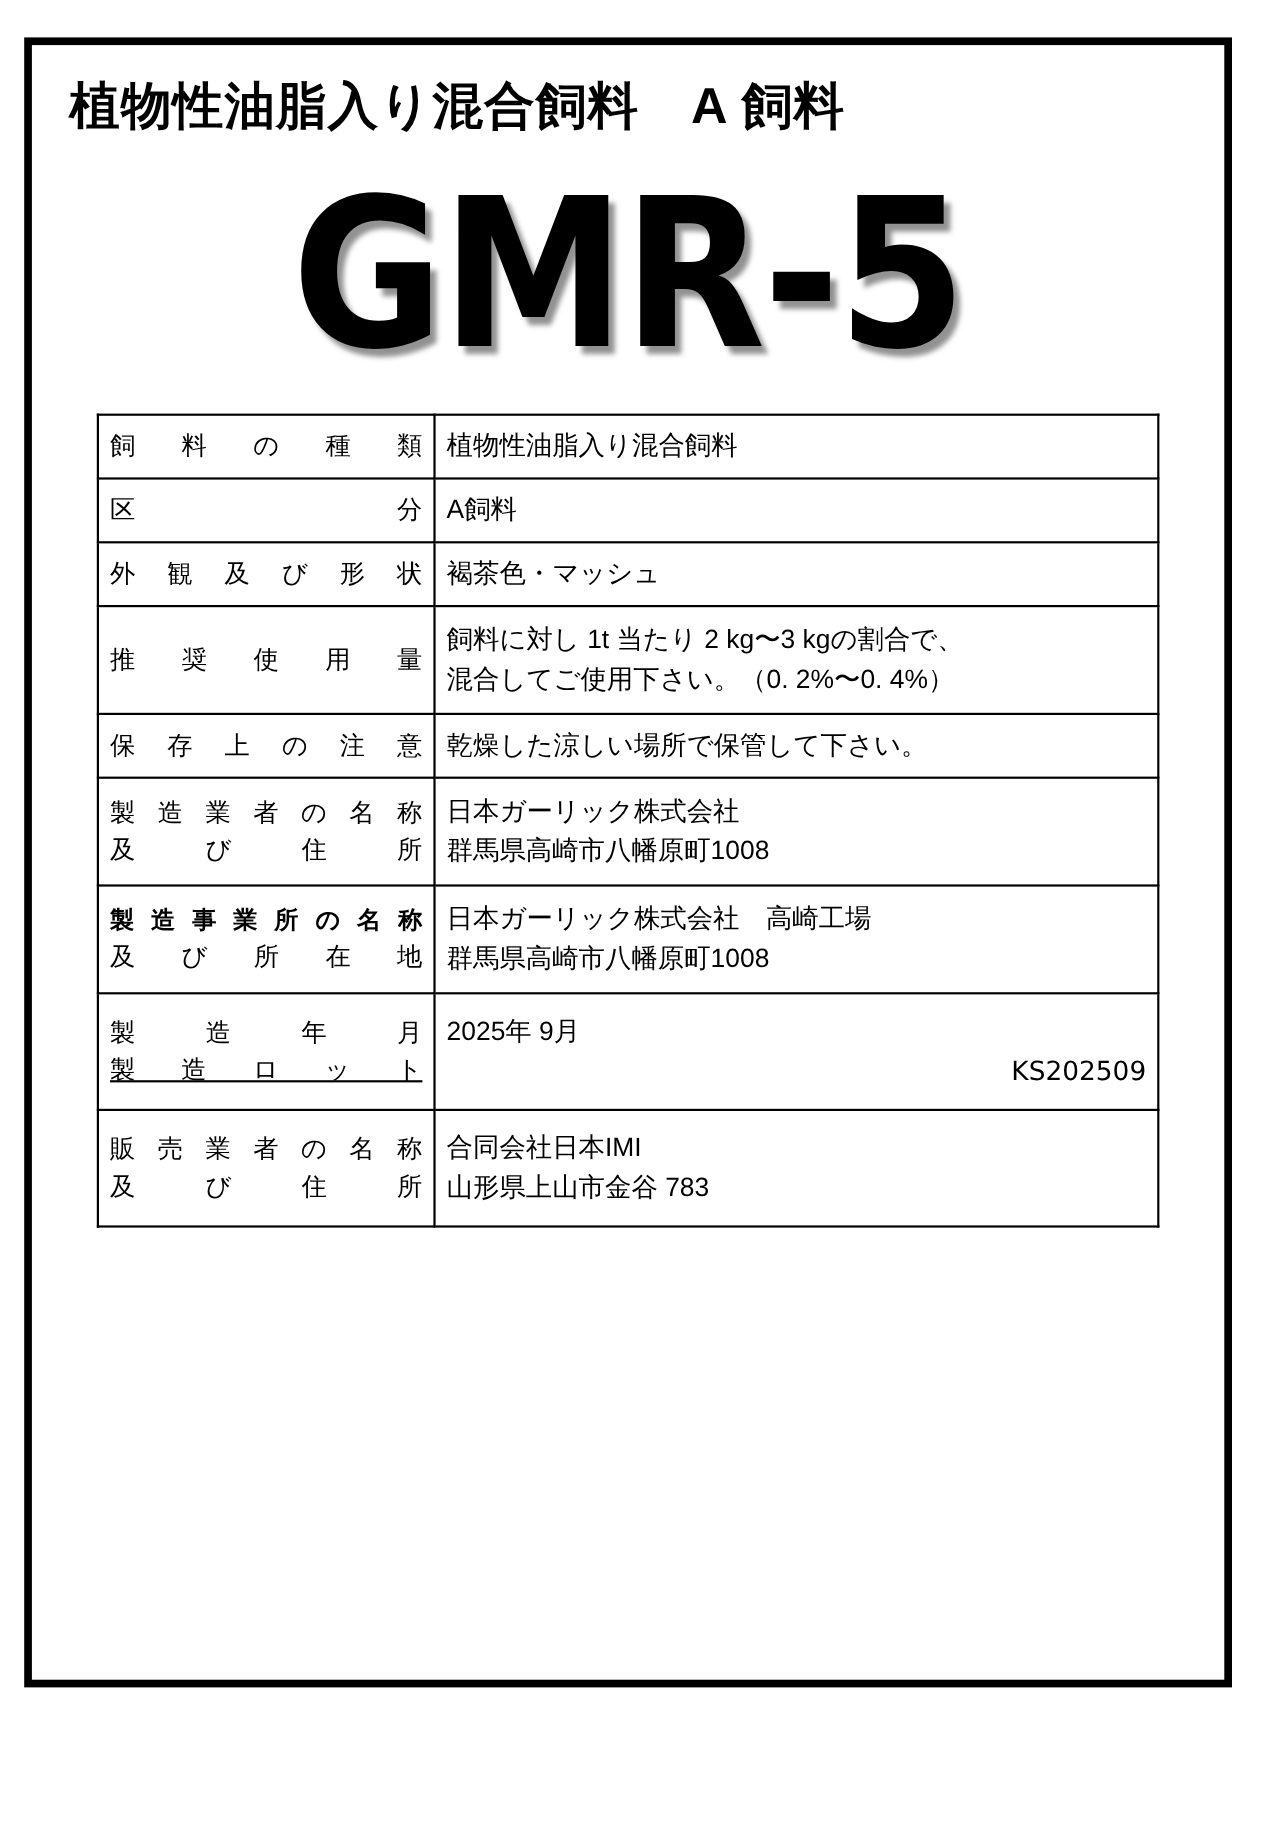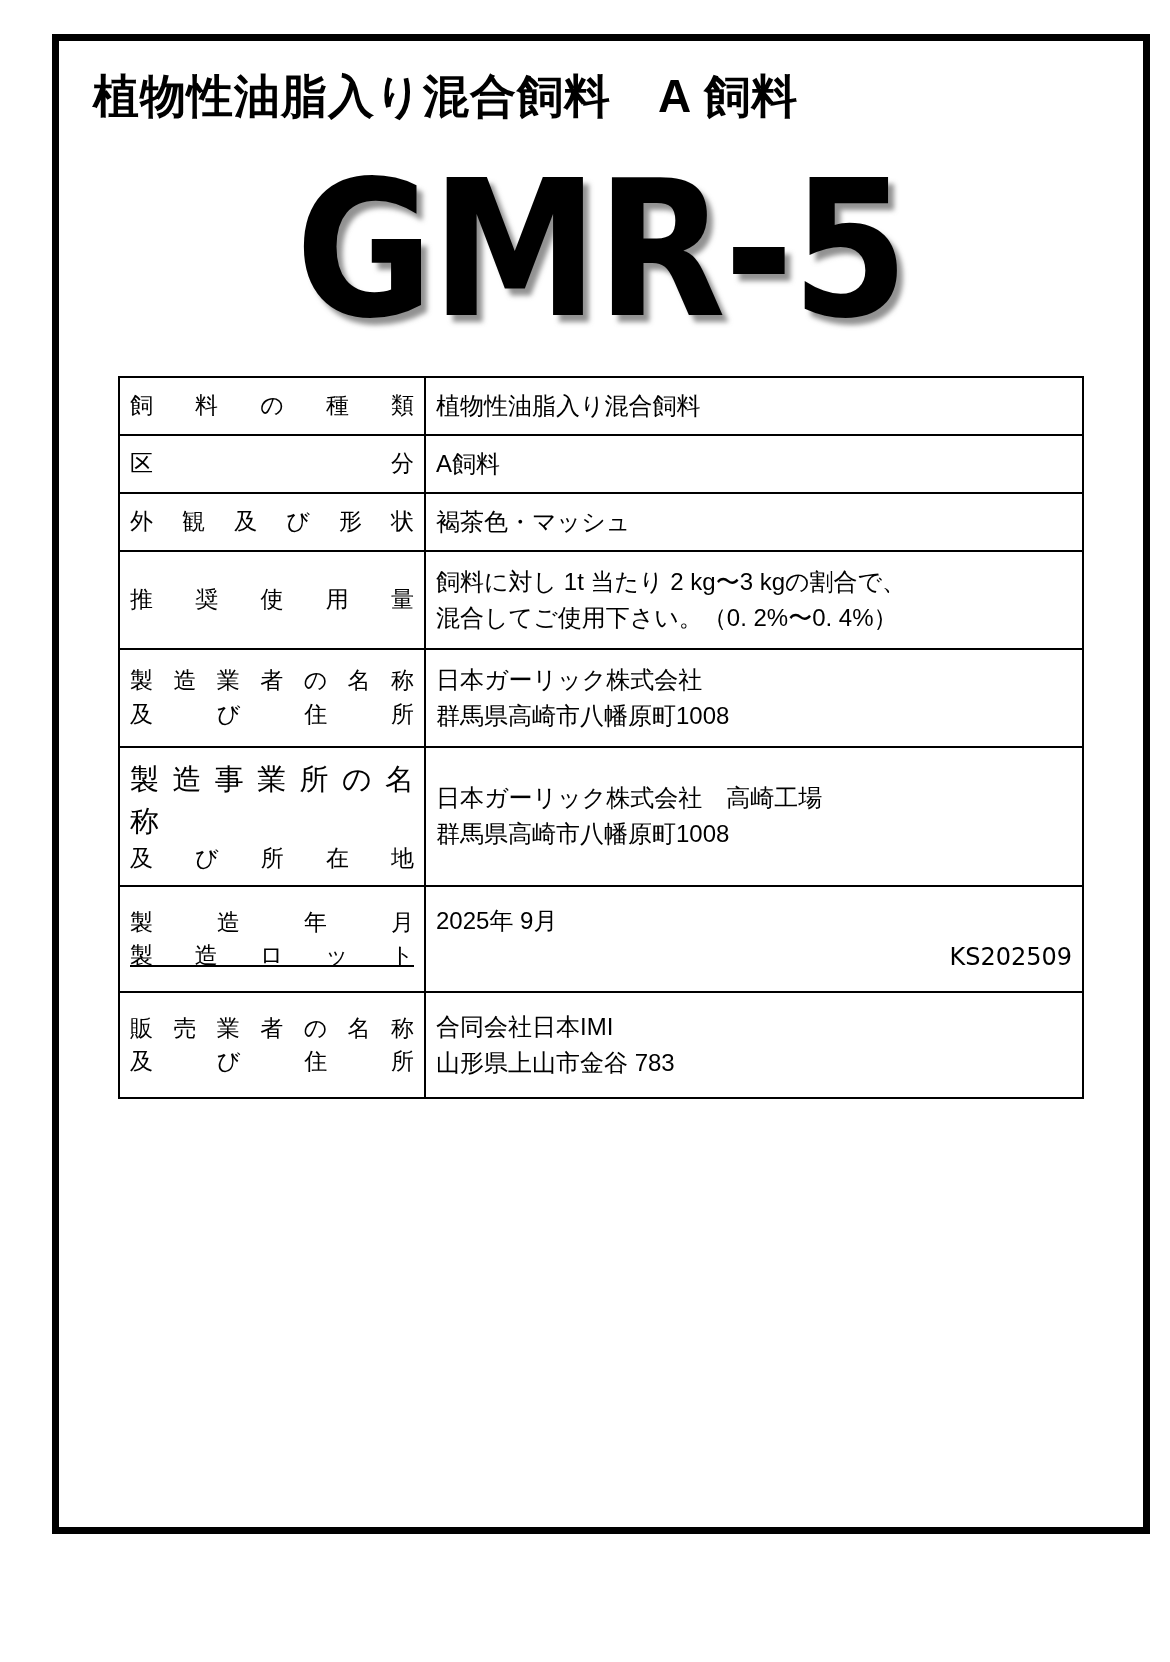--- a/index.html
+++ b/index.html
@@ -12,21 +12,21 @@
     height: 1662px;
     font-family: "Liberation Sans", "DejaVu Sans", sans-serif;
     color: #000000;
     overflow: hidden;
   }
   .page {
     position: relative;
     width: 976px;
     height: 1662px;
     box-sizing: border-box;
-    padding: 34px 36px 36px 52px;
+    padding: 34px 36px 36px 22px;
   }
   .outer-frame {
     position: relative;
     box-sizing: border-box;
     width: 1098px;
     height: 1500px;
     border: 7px solid #000000;
     padding: 24px 28px 20px 28px;
   }
   .product-type {
@@ -139,35 +139,43 @@
         <tr>
           <td class="label">
             <span class="lbl-center" style="display:block;">推 奨 使 用 量</span>
           </td>
           <td class="value" style="height:76px;">
             <span class="v-line">飼料に対し 1t 当たり 2 kg〜3 kgの割合で、</span>
             <span class="v-line">混合してご使用下さい。（0. 2%〜0. 4%）</span>
           </td>
         </tr>
 
+        <tr>
+          <td class="label">
+            <span class="lbl-center" style="display:block;">保 存 上 の 注 意</span>
+          </td>
+          <td class="value">
+            <span class="v-line">乾燥した涼しい場所で保管して下さい。</span>
+          </td>
+        </tr>
 
         <tr>
           <td class="label">
             <span class="lbl-center" style="display:block;">製 造 業 者 の 名 称</span>
             <span class="lbl-center" style="display:block;">及　　び　　住　　所</span>
           </td>
           <td class="value" style="height:76px;">
             <span class="v-line">日本ガーリック株式会社</span>
             <span class="v-line">群馬県高崎市八幡原町1008</span>
           </td>
         </tr>
 
         <tr>
           <td class="label">
-            <span class="lbl-center" style="display:block;font-size:29px;">製 造 事 業 所 の 名 称</span>
+            <span class="lbl-center" style="display:block;font-size:22px;font-weight:bold;">製 造 事 業 所 の 名 称</span>
             <span class="lbl-center" style="display:block;">及　び　所　在　地</span>
           </td>
           <td class="value" style="height:76px;">
             <span class="v-line">日本ガーリック株式会社　高崎工場</span>
             <span class="v-line">群馬県高崎市八幡原町1008</span>
           </td>
         </tr>
 
         <tr>
           <td class="label">

